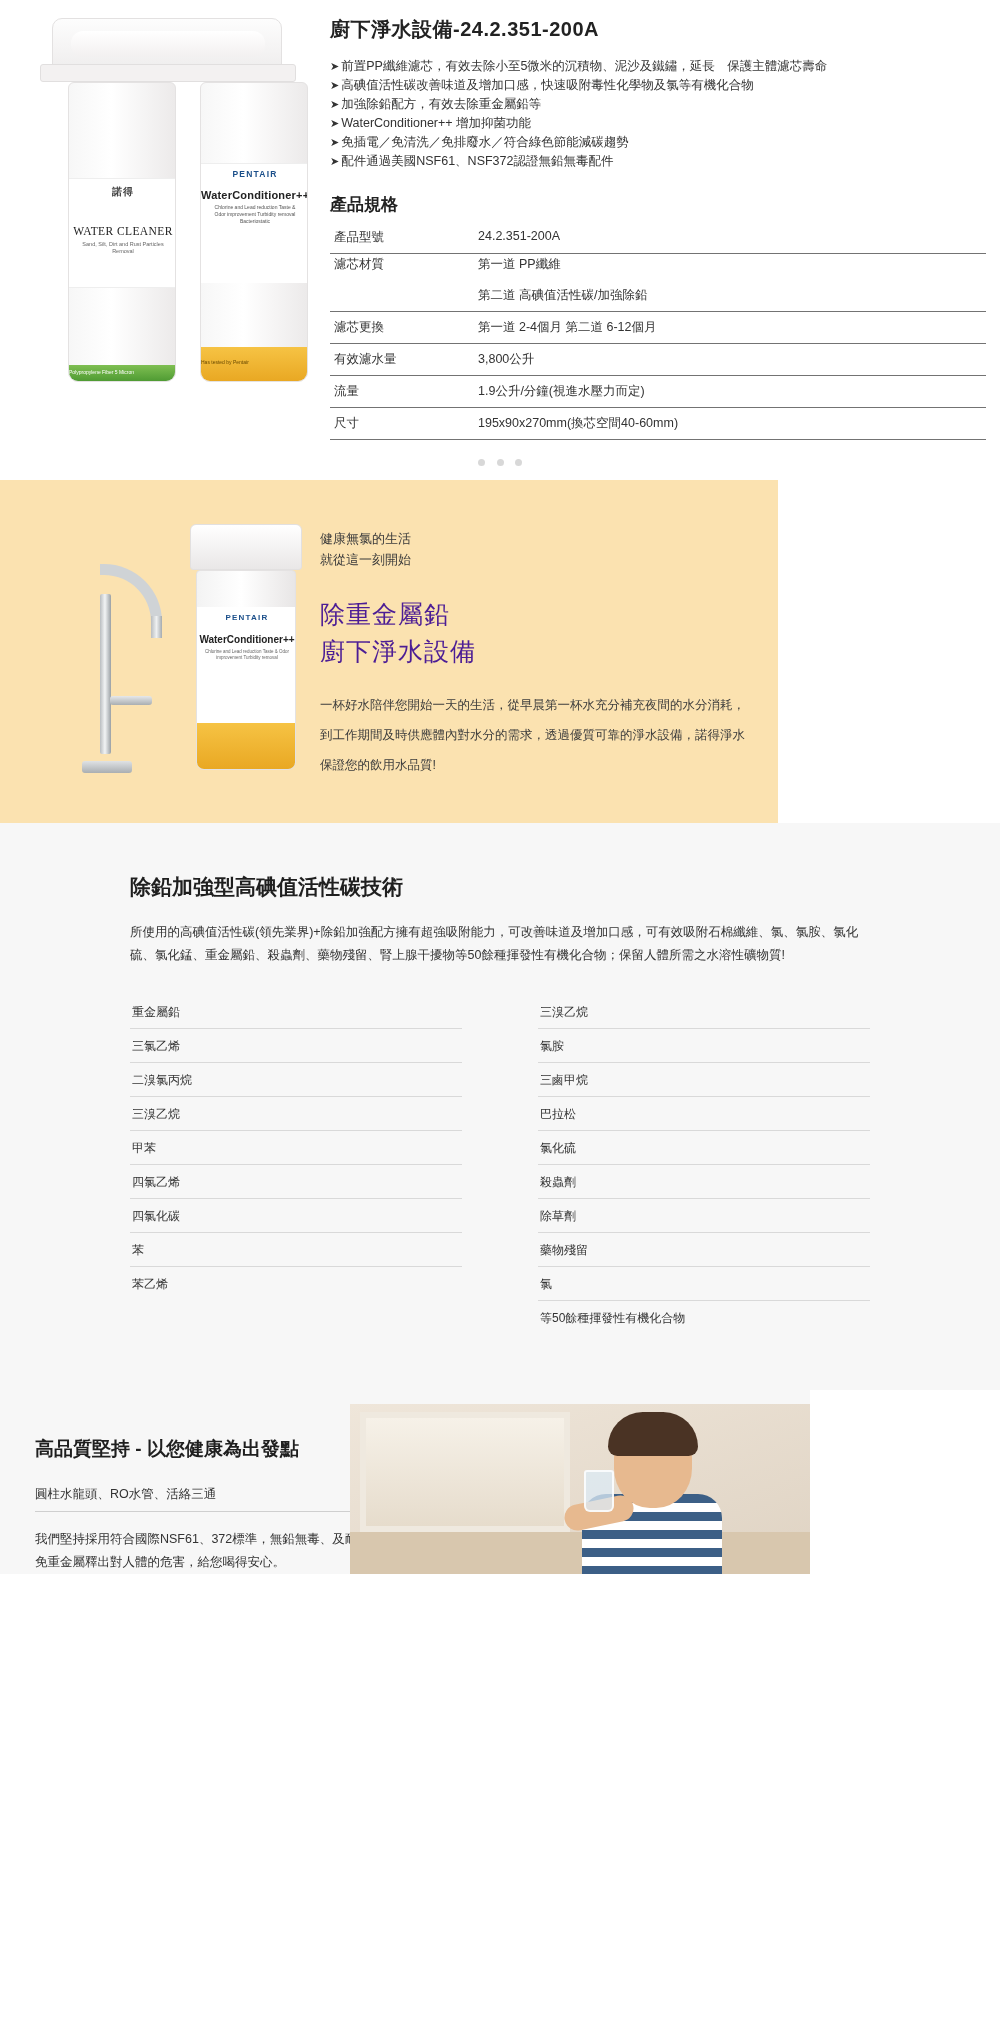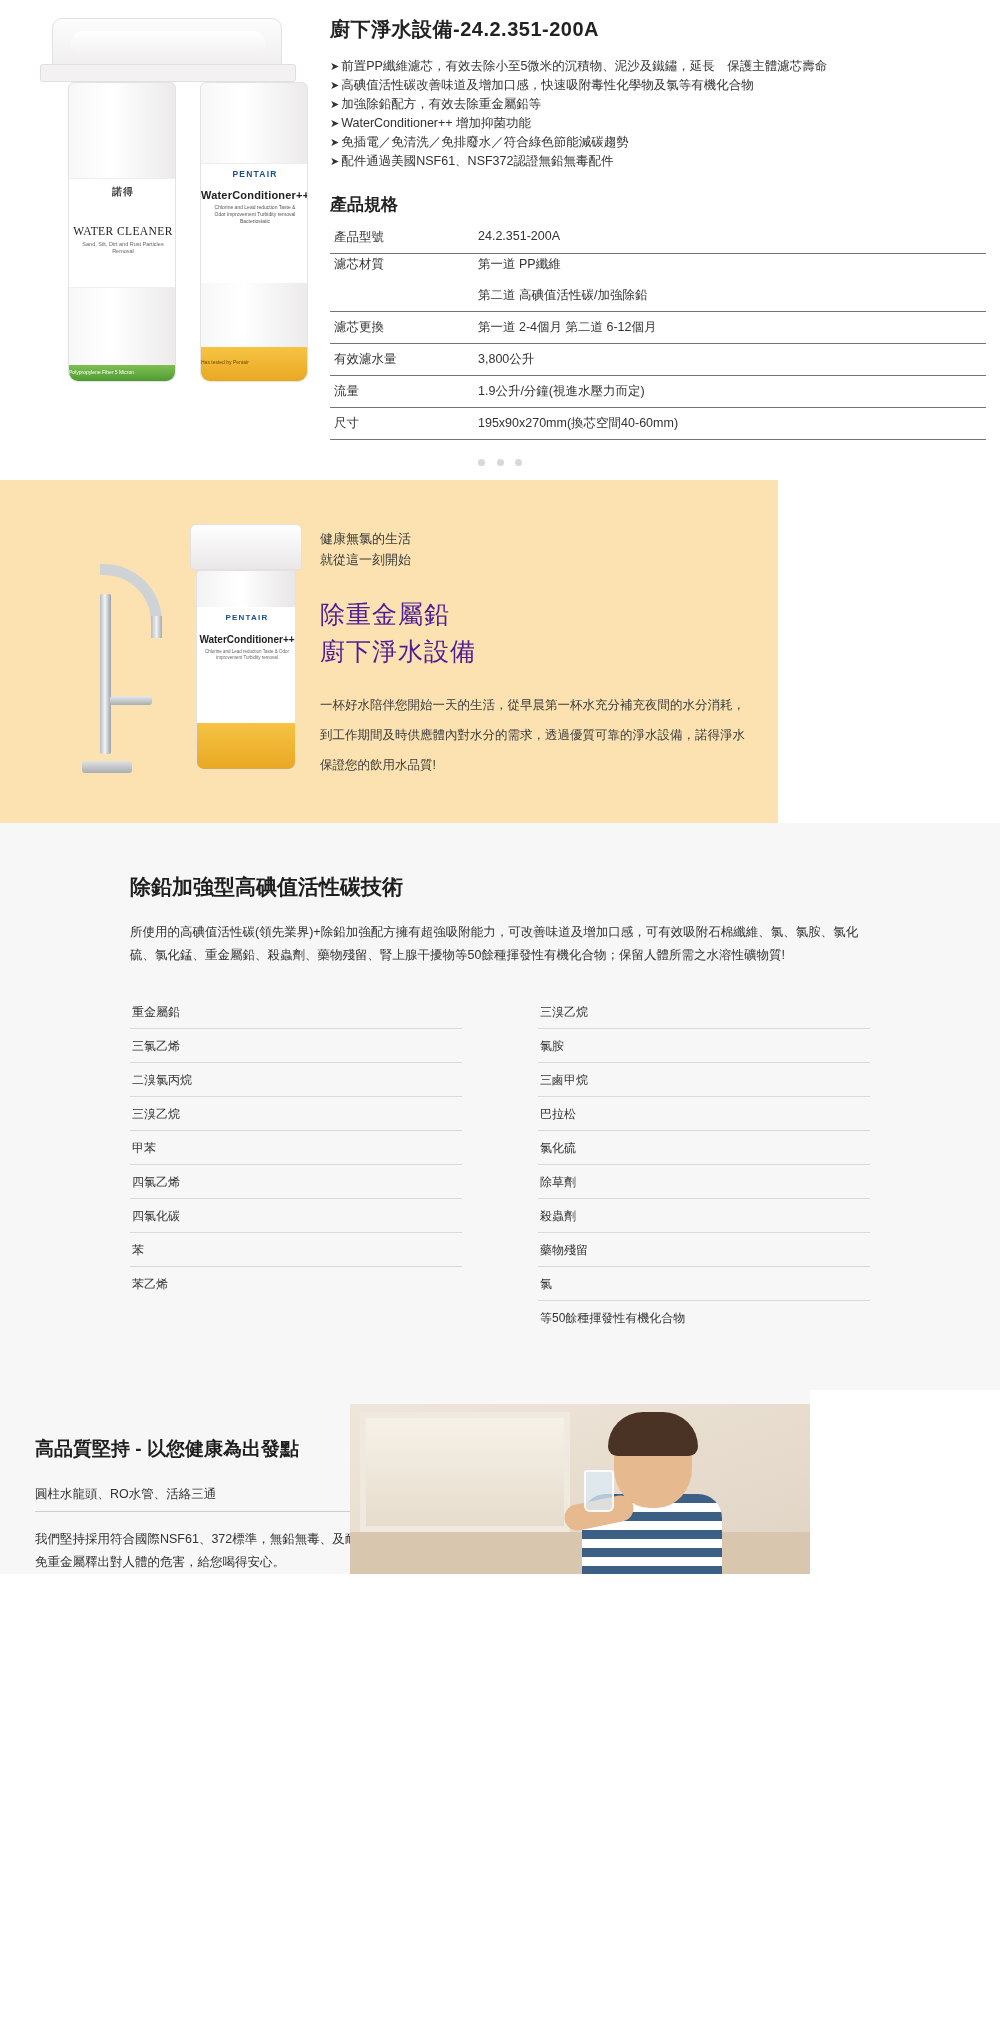--- a/index.html
+++ b/index.html
@@ -410,22 +410,22 @@
           <li class="last">苯乙烯</li>
         </ul>
       </div>
       <div class="col col-right">
         <ul class="clist">
           <li>三溴乙烷</li>
           <li>氯胺</li>
           <li>三鹵甲烷</li>
           <li>巴拉松</li>
           <li>氯化硫</li>
+          <li>殺蟲劑</li>
           <li>除草劑</li>
-          <li>殺蟲劑</li>
           <li>藥物殘留</li>
           <li>氯</li>
           <li class="last">等50餘種揮發性有機化合物</li>
         </ul>
       </div>
     </div>
   </div>
 </section>
 
 <section class="sec-quality">

